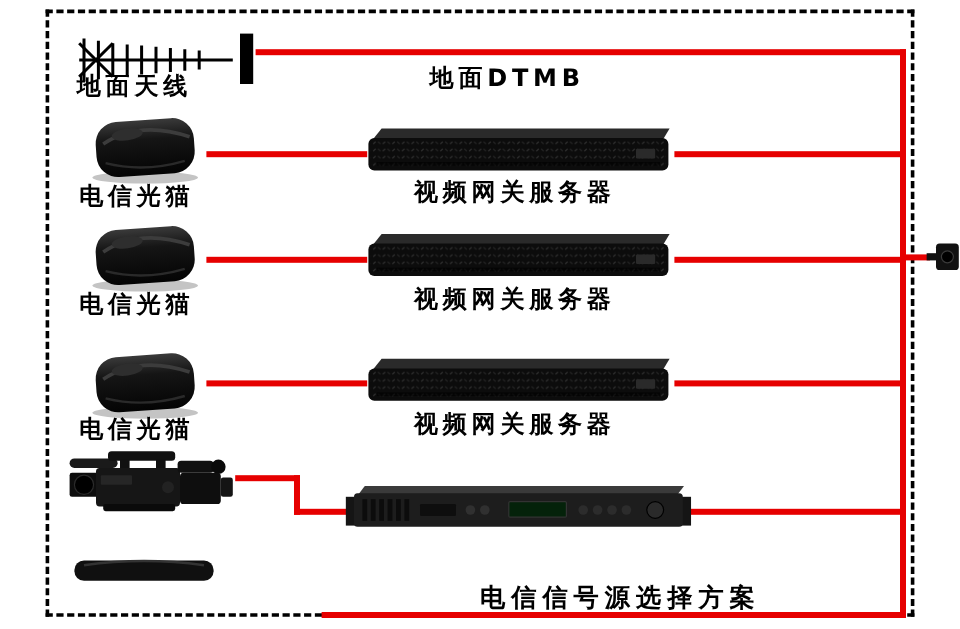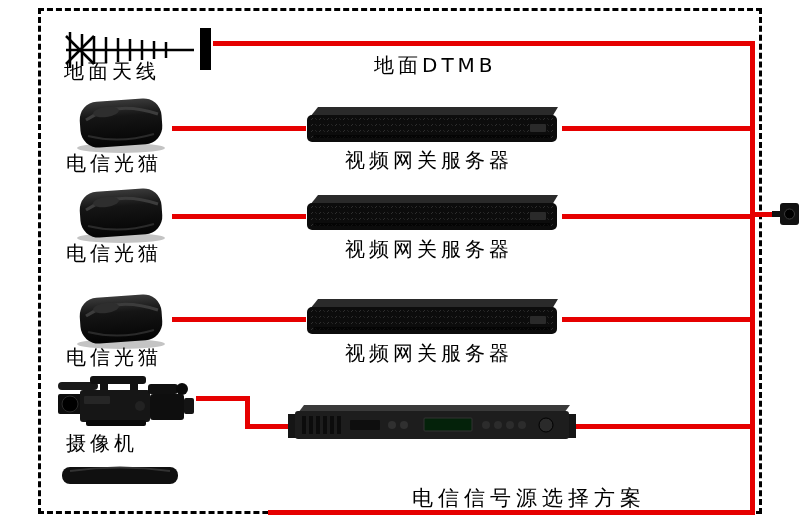--- a/index.html
+++ b/index.html
@@ -3,23 +3,23 @@
 <meta charset="utf-8">
 <style>
   * { margin:0; padding:0; box-sizing:border-box; }
   html,body { background:#fff; }
   body { font-family:"DejaVu Sans","Liberation Sans",sans-serif; }
   .canvas { position:relative; width:800px; height:524px; background:#fff; overflow:hidden; }
   .frame { position:absolute; left:38px; top:8px; width:724px; height:506px;
            border:3px dashed var(--frame,#000); }
   .rl { position:absolute; background:var(--line,#e60000); }
   .dev { position:absolute; display:block; }
-  .label { position:absolute; font-weight:400; color:#000; font-size:20px;
+  .label { position:absolute; font-weight:700; color:#000; font-size:20px;
            letter-spacing:4px; white-space:nowrap; }
-  .title { font-size:21px; letter-spacing:5px;margin-left:12px; }
+  .title { font-size:21px; letter-spacing:5px; }
 </style>
 </head>
 <body>
 
 <div class="canvas">
 
   <svg width="0" height="0" style="position:absolute" aria-hidden="true">
     <defs>
       <pattern id="plate" width="8" height="6" patternUnits="userSpaceOnUse">
         <rect width="8" height="6" fill="#0c0c0c"></rect>
@@ -64,21 +64,21 @@
       <line x1="66" y1="13" x2="66" y2="35"></line>
       <line x1="78" y1="14" x2="78" y2="34"></line>
       <line x1="90" y1="15" x2="90" y2="33"></line>
       <line x1="102" y1="16" x2="102" y2="32"></line>
       <line x1="2" y1="10" x2="30" y2="38"></line>
       <line x1="2" y1="38" x2="30" y2="10"></line>
     </g>
     <rect x="136" y="2" width="11" height="42" fill="#000"></rect>
   </svg>
   <div class="label" style="left:64px;top:58px">地面天线</div>
-  <div class="label" style="left:374px;top:52px">地面DTMB</div>
+  <div class="label" style="left:358px;top:52px">地面DTMB</div>
 
   <svg class="dev" style="left:72px;top:90px;width:98px;height:64px" viewBox="0 0 98 64">
     <ellipse cx="49" cy="58" rx="44" ry="5" fill="#c4c4c4"></ellipse>
     <rect x="8" y="10" width="82" height="46" rx="18" fill="url(#podg)" transform="rotate(-4 49 33)"></rect>
     <path d="M14 30 Q44 10 86 24" stroke="#3c3c3c" stroke-width="3" fill="none"></path>
     <path d="M16 46 Q48 54 82 44" stroke="#2a2a2a" stroke-width="2" fill="none"></path>
     <ellipse cx="34" cy="22" rx="13" ry="5" fill="#2e2e2e" transform="rotate(-8 34 22)"></ellipse>
   </svg>
   <svg class="dev" style="left:302px;top:104px;width:264px;height:44px" viewBox="0 0 264 44">
     <path d="M16 3 L256 3 L250 13 L8 13 Z" fill="#2a2a2a"></path>
@@ -133,21 +133,20 @@
     <circle cx="14" cy="30" r="8" fill="#000" stroke="#2a2a2a"></circle>
     <rect x="24" y="16" width="70" height="32" rx="3" fill="#161616"></rect>
     <rect x="28" y="22" width="26" height="8" rx="1" fill="#262626"></rect>
     <circle cx="84" cy="32" r="5" fill="#222"></circle>
     <rect x="92" y="10" width="30" height="10" rx="3" fill="#101010"></rect>
     <circle cx="126" cy="15" r="6" fill="#0a0a0a"></circle>
     <rect x="94" y="20" width="34" height="26" rx="3" fill="#0e0e0e"></rect>
     <rect x="128" y="24" width="10" height="16" rx="2" fill="#141414"></rect>
     <rect x="30" y="46" width="60" height="6" rx="2" fill="#0a0a0a"></rect>
   </svg>
-  <div class="label" style="left:66px;top:430px">摄像机</div>
 
   <svg class="dev" style="left:288px;top:402px;width:288px;height:40px" viewBox="0 0 288 40">
     <rect x="0" y="12" width="9" height="24" fill="#151515"></rect>
     <rect x="279" y="12" width="9" height="24" fill="#151515"></rect>
     <path d="M16 3 L282 3 L276 11 L10 11 Z" fill="#3a3a3a"></path>
     <rect x="7" y="9" width="274" height="28" rx="3" fill="#1d1d1d"></rect>
     <g fill="#0c0c0c">
       <rect x="14" y="14" width="4" height="18"></rect>
         <rect x="21" y="14" width="4" height="18"></rect>
       <rect x="28" y="14" width="4" height="18"></rect>

